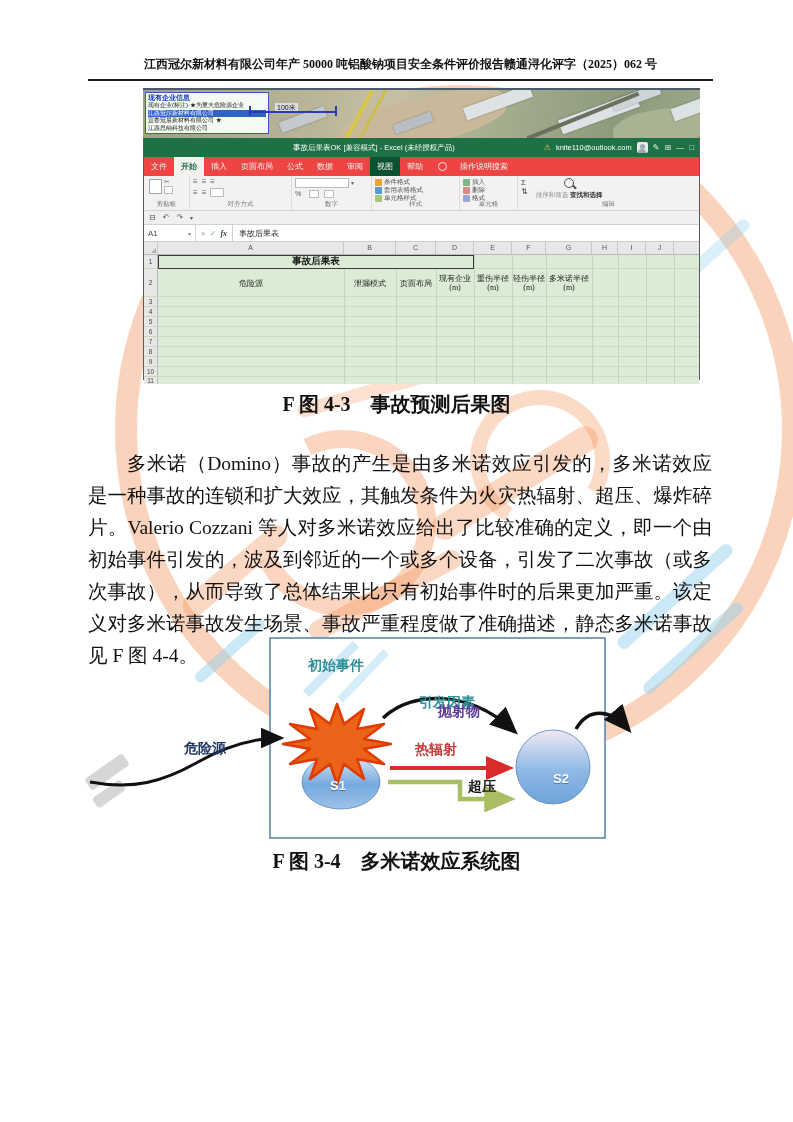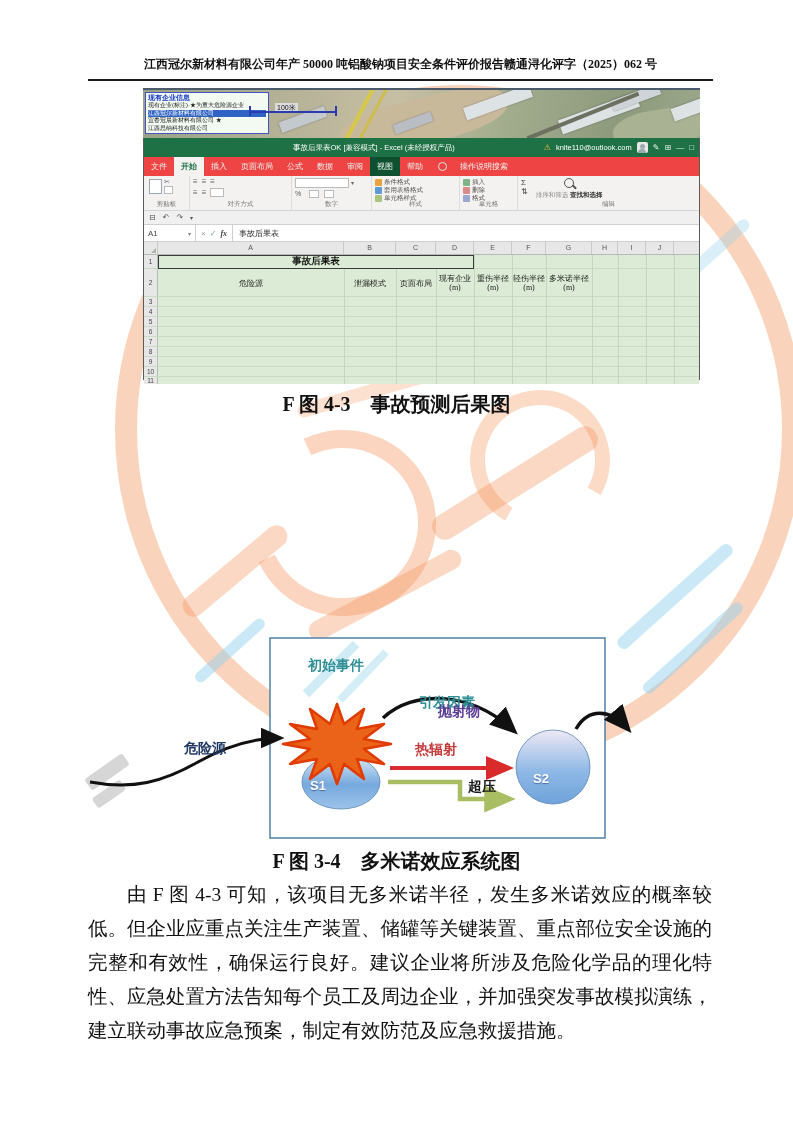--- a/index.html
+++ b/index.html
@@ -107,21 +107,21 @@
   .p2{top:878px;line-height:34px;text-indent:2em;}
   
   .fig2{left:88px;top:632px;width:624px;height:213px;z-index:2;}
   .fig2 svg{position:absolute;left:0;top:0;}
   .dlab{position:absolute;font-family:"Liberation Sans",sans-serif;font-weight:bold;font-size:14px;white-space:nowrap;}
   .l-teal{color:#2e8f96;}
   .l-purple{color:#5c3d95;}
   .l-red{color:#c43c3c;}
   .l-navy{color:#1f3864;}
   .l-dark{color:#1a1a1a;}
-  .slab{position:absolute;width:36px;text-align:left;color:#fff;font-family:"Liberation Sans",sans-serif;
+  .slab{position:absolute;width:36px;text-align:right;color:#fff;font-family:"Liberation Sans",sans-serif;
         font-weight:bold;font-size:13px;text-shadow:0 1px 1px rgba(0,0,60,.4);}
   .pgnum{left:0;top:1042px;width:793px;text-align:center;font-size:12px;z-index:2;}
 </style>
 </head>
 <body>
 
 <div class="page">
 
   <div class="wm">
     <div class="wm-ring"></div>
@@ -369,20 +369,21 @@
               <span>多米诺半径</span>
               <span>(m)</span>
             </span>
         </div>
       </div>
     </div>
   </div>
 
   <div class="abs cap cap1">F 图 4-3　事故预测后果图</div>
 
+  <div class="abs para p1">多米诺（Domino）事故的产生是由多米诺效应引发的，多米诺效应是一种事故的连锁和扩大效应，其触发条件为火灾热辐射、超压、爆炸碎片。Valerio Cozzani 等人对多米诺效应给出了比较准确的定义，即一个由初始事件引发的，波及到邻近的一个或多个设备，引发了二次事故（或多次事故），从而导致了总体结果比只有初始事件时的后果更加严重。该定义对多米诺事故发生场景、事故严重程度做了准确描述，静态多米诺事故见 F 图 4-4。</div>
 
   <div class="abs fig2">
     <svg width="624" height="213" viewBox="0 0 624 213">
       <defs>
         <linearGradient id="gS1" x1="0" y1="0" x2="0" y2="1">
           <stop offset="0%" stop-color="#dcebf9"></stop>
             <stop offset="55%" stop-color="#76a9de"></stop>
             <stop offset="100%" stop-color="#9cc3ea"></stop>
         </linearGradient>
         <linearGradient id="gS2" x1="0" y1="0" x2="0" y2="1">
@@ -417,15 +418,14 @@
     <span class="dlab l-teal" style="left:331px;top:24px;margin-top:38px;">引发因素</span>
     <span class="dlab l-purple" style="left:350px;top:63px;margin-top:8px;">抛射物</span>
     <span class="dlab l-red" style="left:327px;top:109px;">热辐射</span>
     <span class="dlab l-dark" style="left:380px;top:146px;">超压</span>
     <span class="slab" style="left:222px;top:146px;">S1</span>
     <span class="slab" style="left:445px;top:139px;">S2</span>
   </div>
 
   <div class="abs cap cap2">F 图 3-4　多米诺效应系统图</div>
 
-  <div class="abs para p2">由 F 图 4-3 可知，该项目无多米诺半径，发生多米诺效应的概率较低。但企业应重点关注生产装置、储罐等关键装置、重点部位安全设施的完整和有效性，确保运行良好。建议企业将所涉及危险化学品的理化特性、应急处置方法告知每个员工及周边企业，并加强突发事故模拟演练，建立联动事故应急预案，制定有效防范及应急救援措施。</div>
 
 </div>
 
 </body></html>

